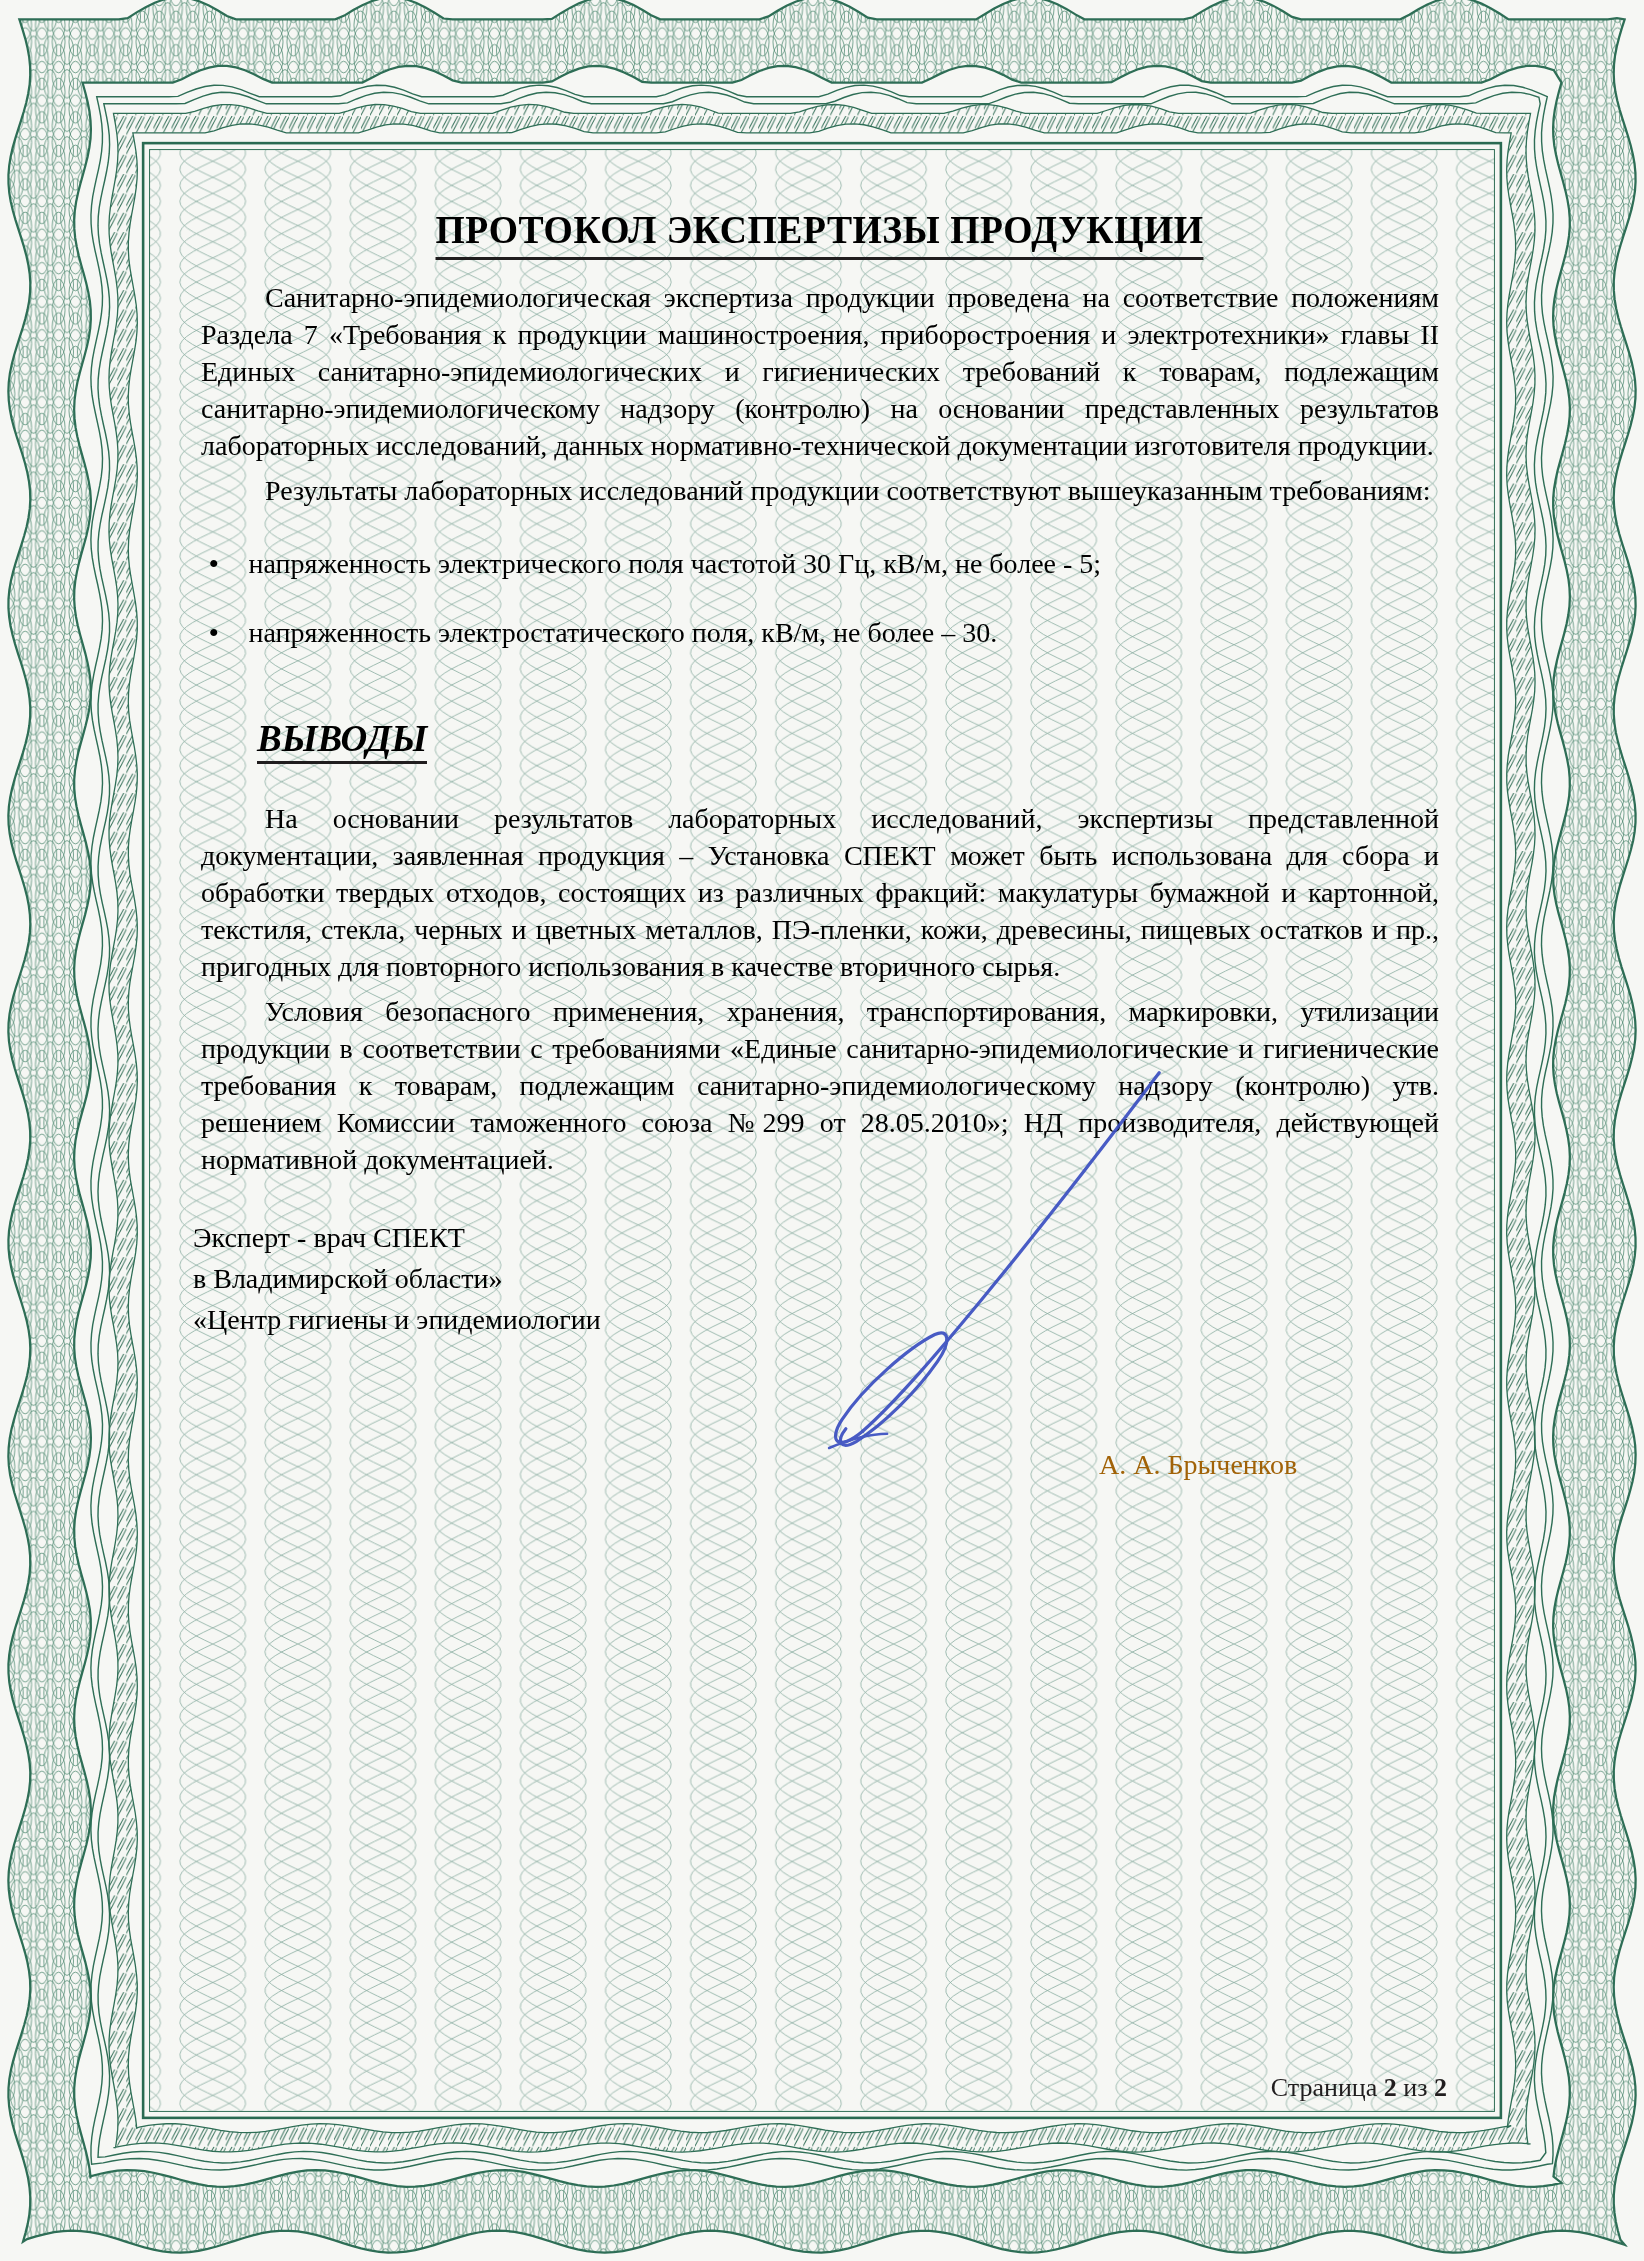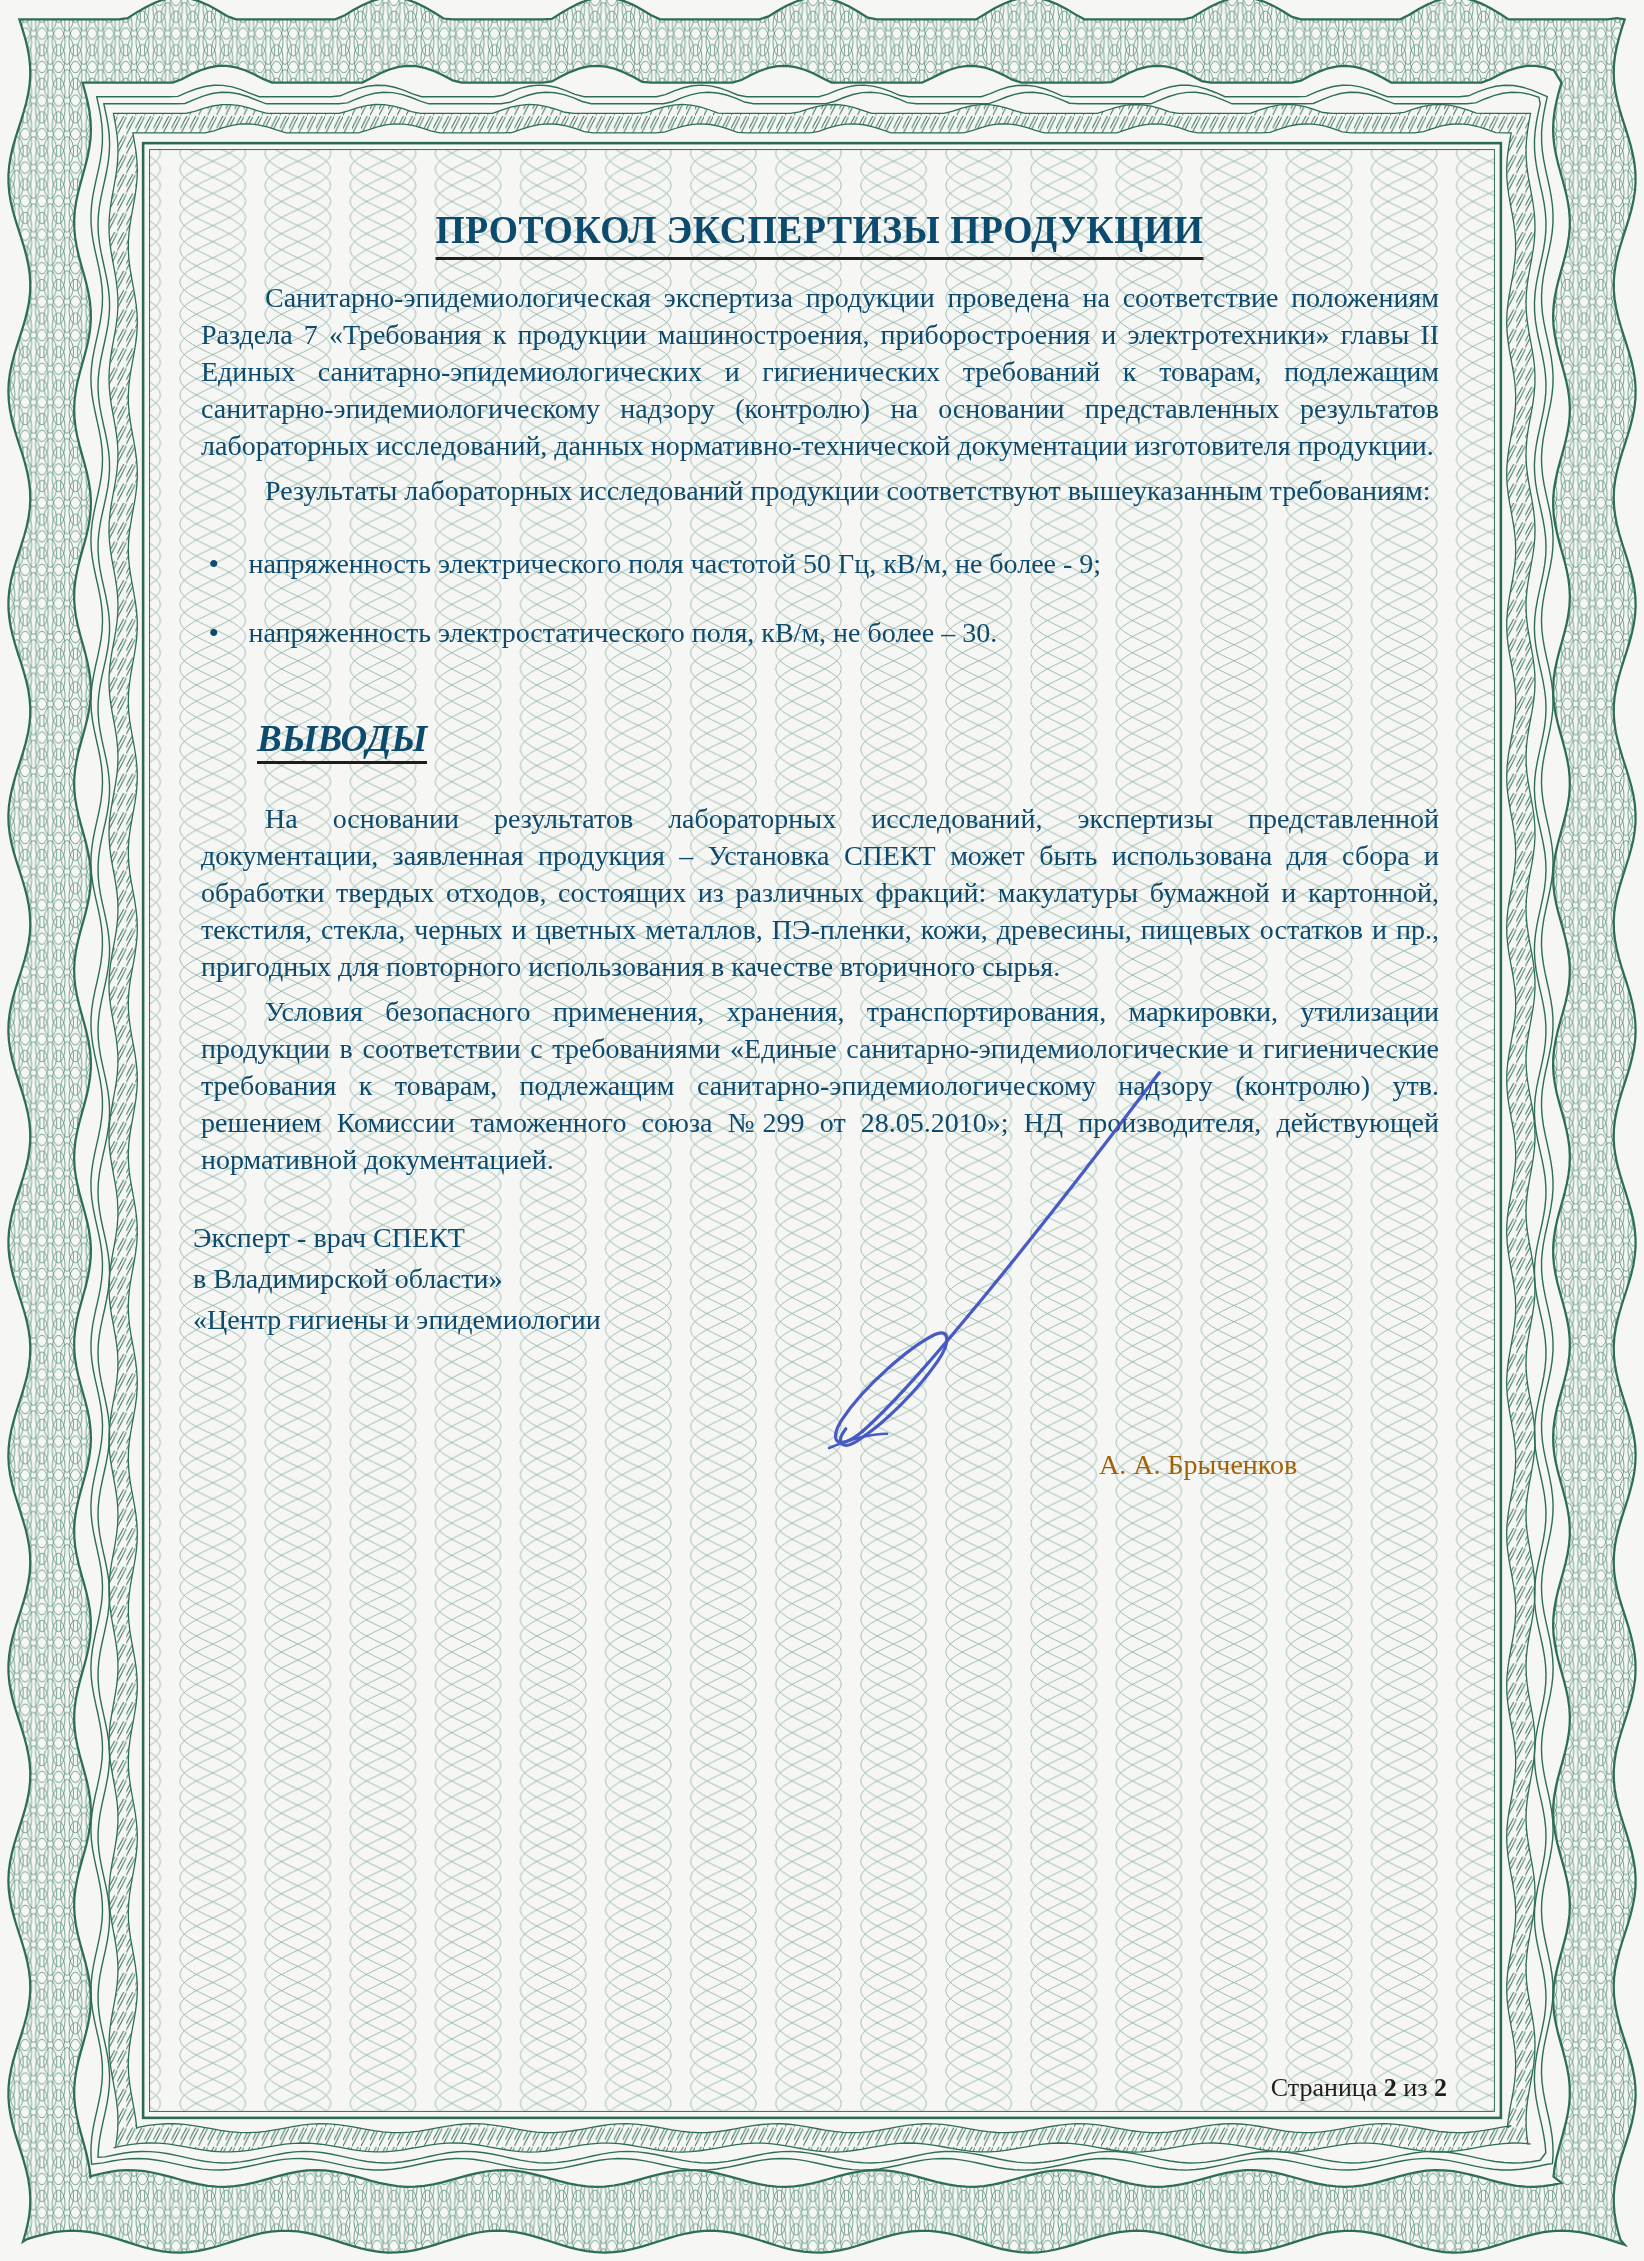--- a/index.html
+++ b/index.html
@@ -8,21 +8,21 @@
     width:1644px;height:2261px;
     background:#f6f7f4;
     overflow:hidden;
     font-family:"Liberation Serif", serif;
   }
   #deco, #sig{position:absolute;left:0;top:0;}
   #deco{z-index:0;}
   .content{
     position:absolute;left:193px;top:205px;width:1254px;
     z-index:2;
-    color:#0c4a6e;
+    color:#000000;
     font-size:28px;line-height:37px;
   }
   h1.doc-title{
     margin:0 0 19.3px 0;
     text-align:center;
     font-size:40px;line-height:49px;
     font-weight:bold;
     letter-spacing:0.6px;
   }
   h1.doc-title span{
@@ -125,21 +125,21 @@
     <h1 class="doc-title">
       <span>ПРОТОКОЛ ЭКСПЕРТИЗЫ ПРОДУКЦИИ</span>
     </h1>
 
     <p class="body-par">Санитарно-эпидемиологическая экспертиза продукции проведена на соответствие положениям Раздела 7 «Требования к продукции машиностроения, приборостроения и электротехники» главы II Единых санитарно-эпидемиологических и гигиенических требований к товарам, подлежащим санитарно-эпидемиологическому надзору (контролю) на основании представленных результатов лабораторных исследований, данных нормативно-технической документации изготовителя продукции.</p>
     <p class="body-par">Результаты лабораторных исследований продукции соответствуют вышеуказанным требованиям:</p>
 
     <div class="bullets">
       <div class="bullet-row">
         <span class="dot">•</span>
-        <span class="btext">напряженность электрического поля частотой 50 Гц, кВ/м, не более - 9;</span>
+        <span class="btext">напряженность электрического поля частотой 30 Гц, кВ/м, не более - 5;</span>
       </div>
       <div class="bullet-row">
         <span class="dot">•</span>
         <span class="btext">напряженность электростатического поля, кВ/м, не более – 30.</span>
       </div>
     </div>
 
     <h2 class="conclusions">
       <span>ВЫВОДЫ</span>
     </h2>

